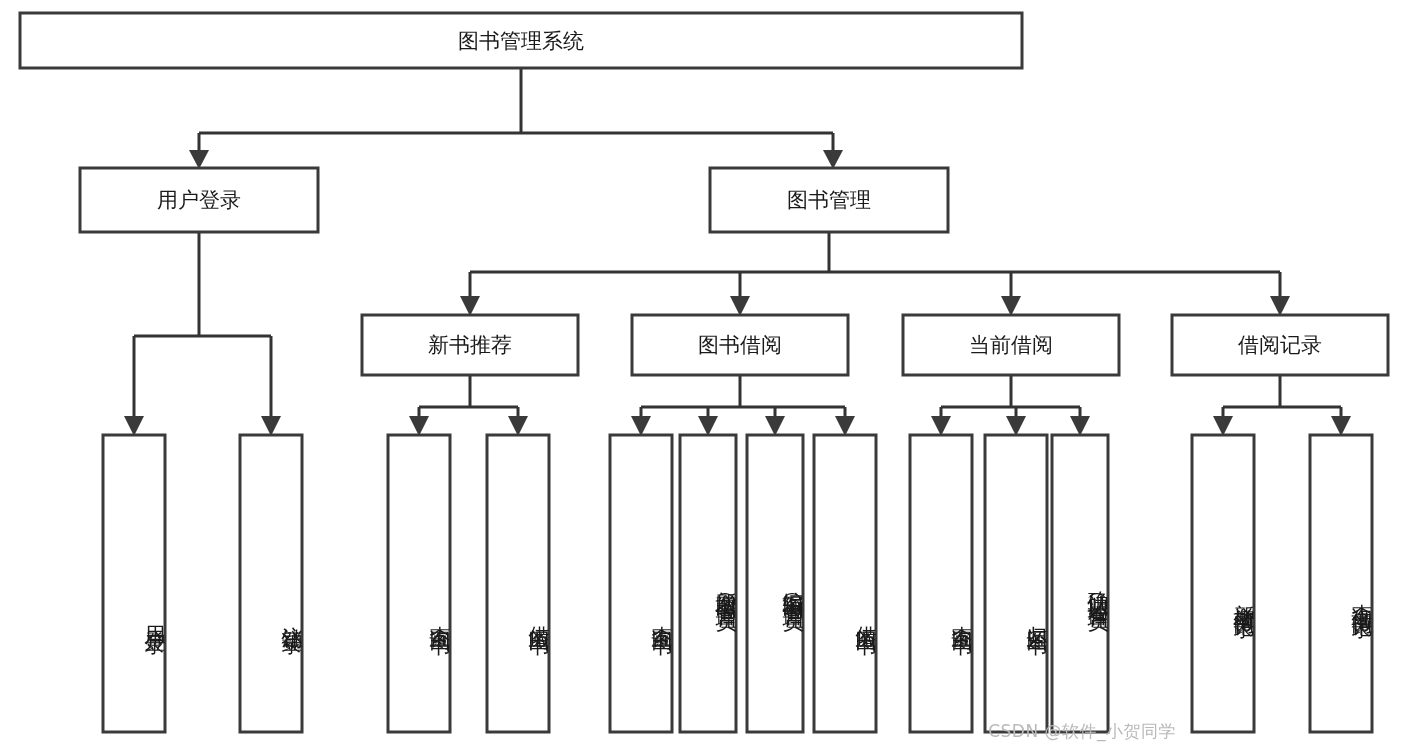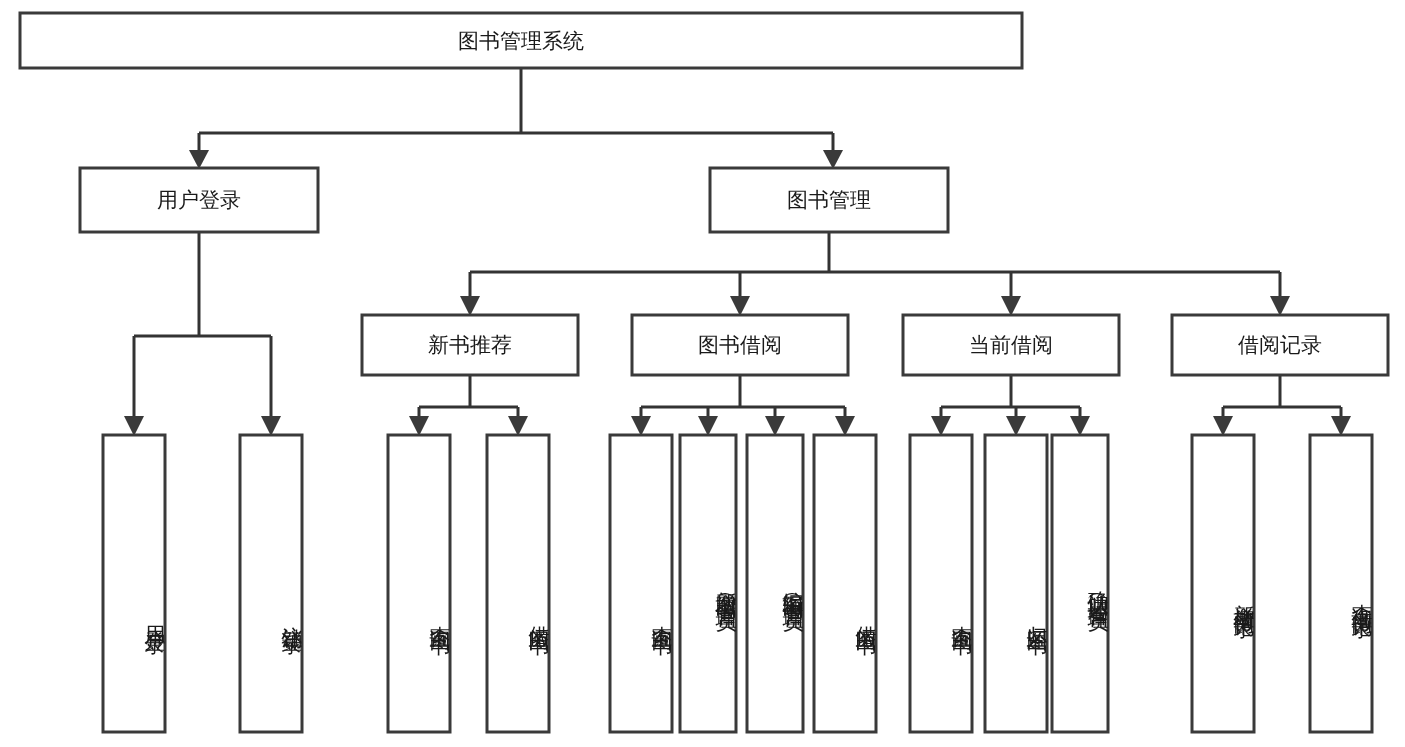--- a/index.html
+++ b/index.html
@@ -210,14 +210,15 @@
   <div class="vertical-label" style="left:610px; top:500px; width:62px; height:230px;">查询图书</div>
   <div class="vertical-label" style="left:680px; top:445px; width:56px; height:285px;">新增图书（管理员）</div>
   <div class="vertical-label" style="left:747px; top:445px; width:56px; height:285px;">编辑图书（管理员）</div>
   <div class="vertical-label" style="left:814px; top:500px; width:62px; height:230px;">借阅图书</div>
   <div class="vertical-label" style="left:910px; top:500px; width:62px; height:230px;">查询图书</div>
   <div class="vertical-label" style="left:985px; top:500px; width:62px; height:230px;">归还图书</div>
   <div class="vertical-label" style="left:1052px; top:445px; width:56px; height:285px;">确认归还（管理员）</div>
   <div class="vertical-label" style="left:1192px; top:463px; width:62px; height:265px;">新增借阅记录</div>
   <div class="vertical-label" style="left:1310px; top:463px; width:62px; height:265px;">查询借阅记录</div>
 
+  <div class="watermark">CSDN @软件_小贺同学</div>
 
 </div>
 
 </body></html>

